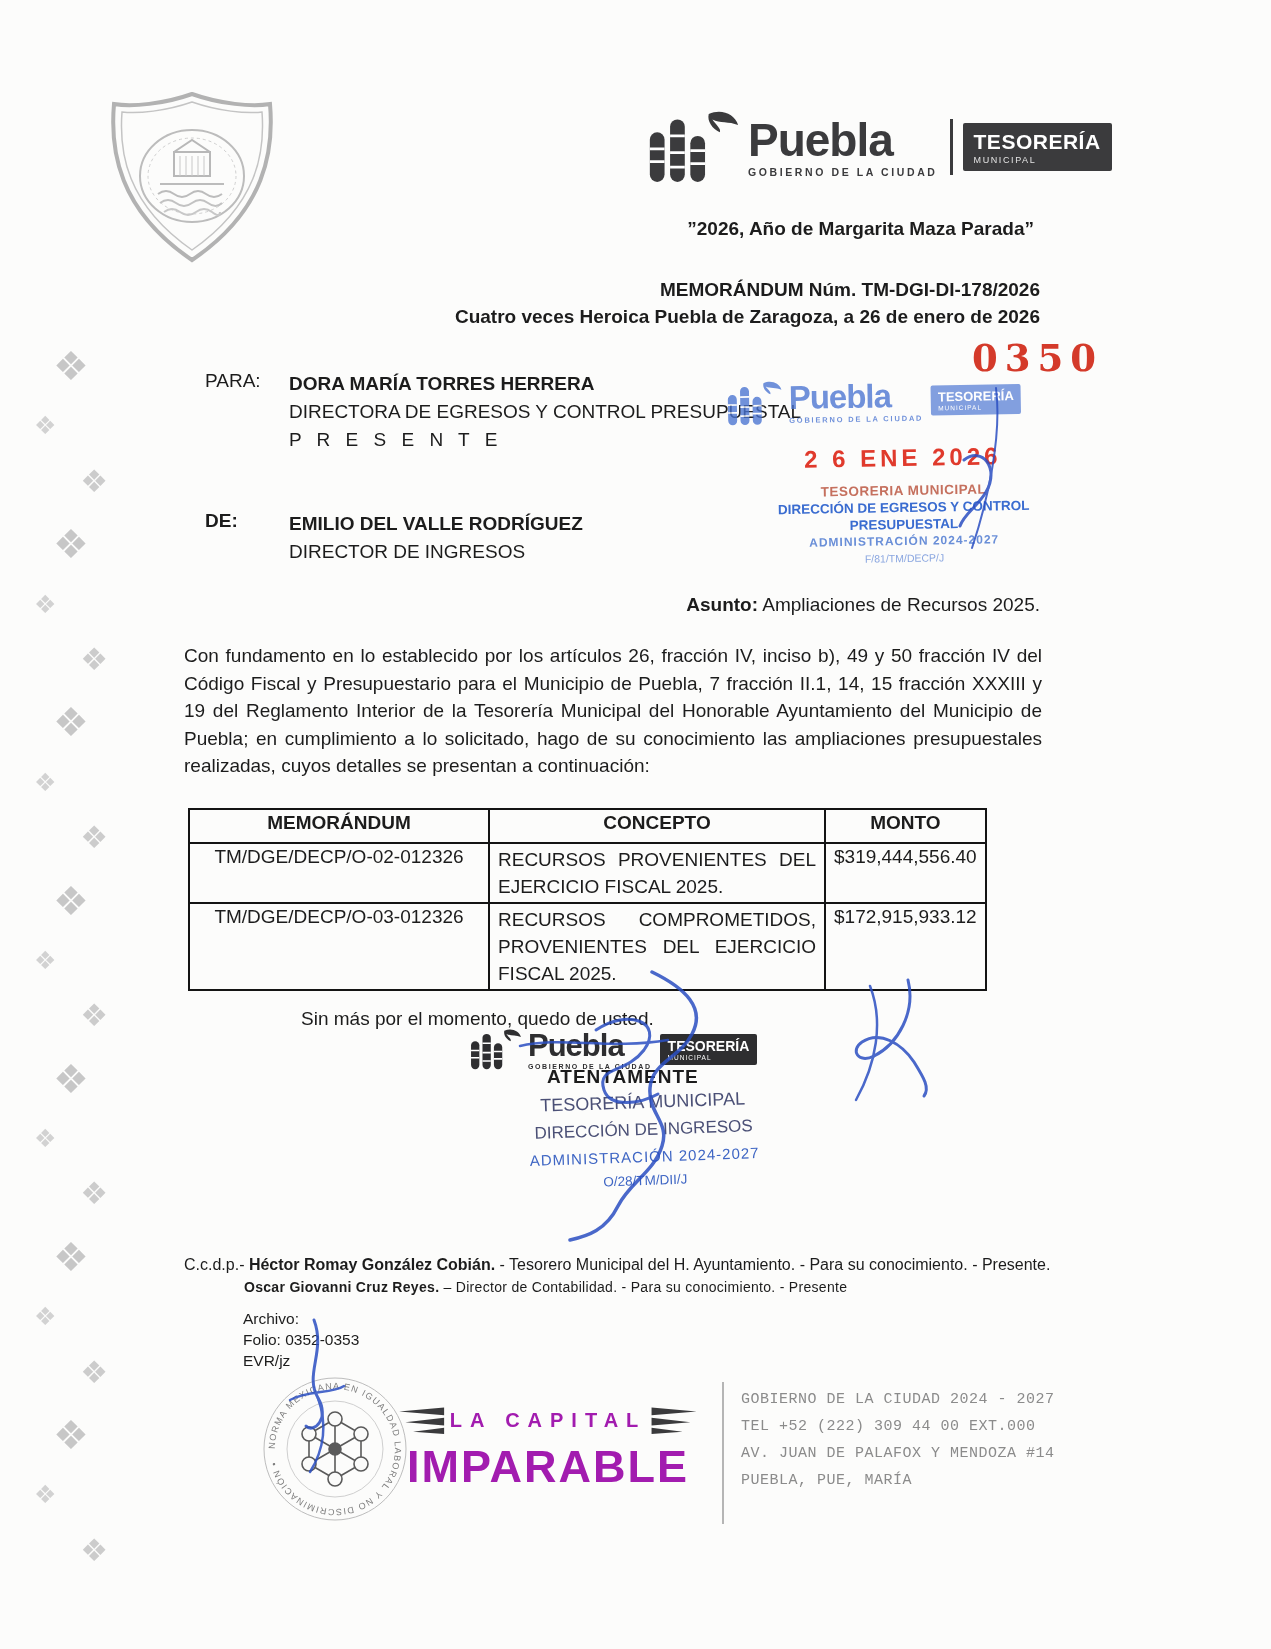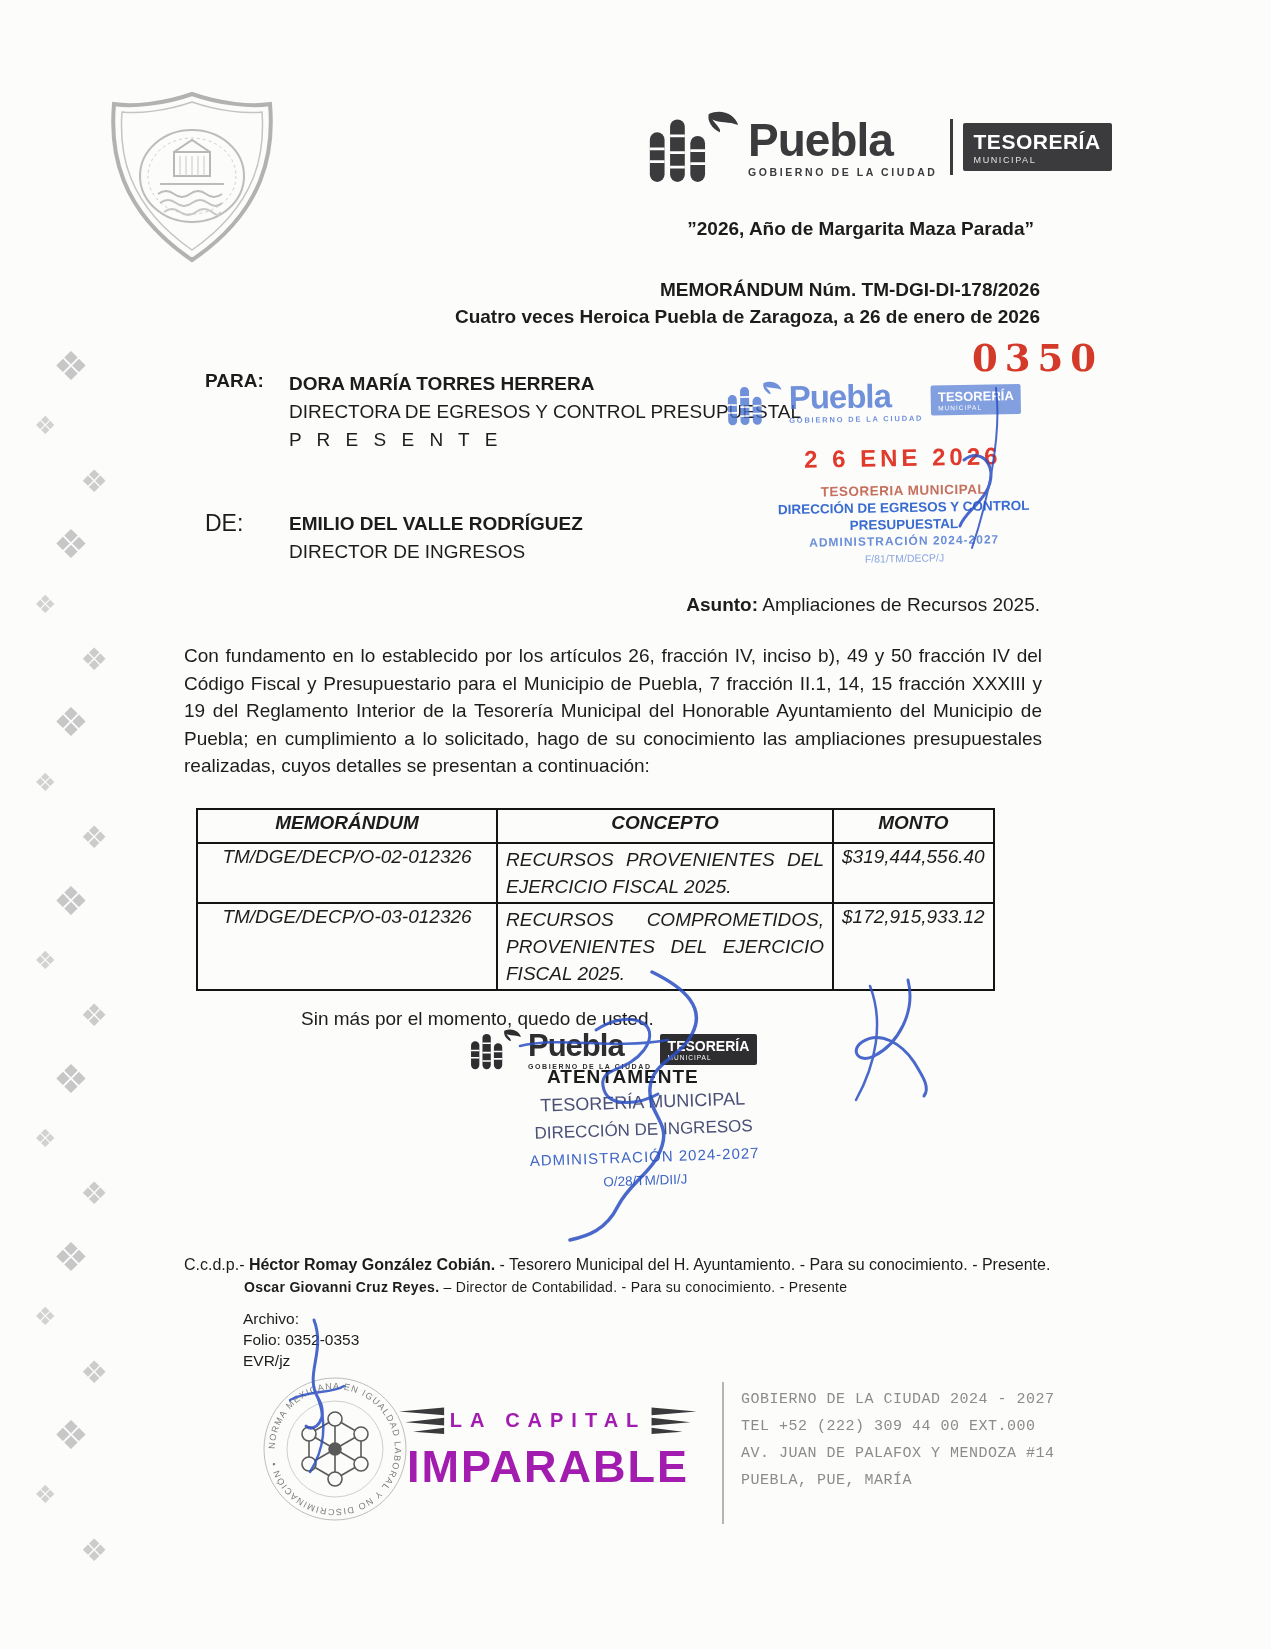--- a/index.html
+++ b/index.html
@@ -26,24 +26,24 @@
   .brand-sep{width:3px;height:56px;background:#3b3b3d;margin:0 10px 0 12px;}
   .brand-badge{background:#3b3b3d;color:#fff;padding:7px 11px 6px;border-radius:2px;}
   .badge-title{font-size:21px;font-weight:bold;letter-spacing:.5px;}
   .badge-sub{font-size:9px;letter-spacing:1.6px;color:#e4e4e4;margin-top:1px;}
 
   .quote{right:237px;top:218px;font-size:19px;font-weight:bold;}
   .memo-head{right:231px;top:276px;text-align:right;font-weight:bold;font-size:19px;line-height:27px;}
   .folio-red{left:972px;top:336px;font-family:"DejaVu Serif",serif;font-size:37px;font-weight:bold;
              color:#d43a2a;letter-spacing:7px;}
   .bold{font-weight:bold;}
-  .para-label{left:205px;top:370px;font-size:19px;font-weight:bold;}
+  .para-label{left:205px;top:370px;font-size:19px;font-weight:normal;}
   .para-lines{left:289px;top:370px;font-size:19px;line-height:28px;}
   .presente{letter-spacing:5px;}
-  .de-label{left:205px;top:510px;font-size:23px;font-weight:normal;}
+  .de-label{left:205px;top:510px;font-size:19px;font-weight:bold;}
   .de-lines{left:289px;top:510px;font-size:19px;line-height:28px;}
 
   
   .blue-stamp{left:728px;top:376px;width:350px;transform:rotate(-1deg);}
   .bs-logo{display:flex;align-items:center;opacity:.78;}
   .bs-logo .glyphs{width:56px;height:50px;margin-right:6px;}
   .bs-word{font-size:33px;font-weight:bold;color:#4a74d2;line-height:1;letter-spacing:-1px;}
   .bs-gob{font-size:7.5px;font-weight:bold;letter-spacing:1.8px;color:#4a74d2;margin-top:2px;}
   .bs-badge{background:rgba(74,116,210,.88);color:#fff;padding:4px 7px;margin-left:8px;border-radius:2px;}
   .bs-badge-title{font-size:13px;font-weight:bold;}
@@ -51,21 +51,21 @@
   .bs-date{margin-top:18px;text-align:center;color:#e03a2c;font-size:24px;font-weight:bold;letter-spacing:4px;}
   .bs-lines{margin-top:10px;text-align:center;line-height:17px;}
   .bs-l1{color:#c5705e;font-size:13.5px;font-weight:bold;letter-spacing:.5px;}
   .bs-l2,.bs-l3{color:#3a6cd0;font-size:13.5px;font-weight:bold;}
   .bs-l4{color:#6a8fd8;font-size:12px;font-weight:bold;letter-spacing:1px;}
   .bs-l5{color:#8aa6e0;font-size:10.5px;}
 
   .subject{right:231px;top:594px;font-size:19px;}
   .body-par{left:184px;top:642px;width:858px;font-size:19px;line-height:27.5px;text-align:justify;}
 
-  .amount-table{position:absolute;left:196px;top:808px;border-collapse:collapse;table-layout:fixed;font-style:italic;}
+  .amount-table{position:absolute;left:188px;top:808px;border-collapse:collapse;table-layout:fixed;}
   .amount-table th,.amount-table td{border:2px solid #141414;font-size:19px;padding:2px 8px;vertical-align:top;}
   .amount-table th{text-align:center;font-weight:bold;height:28px;}
   .col-memo{width:300px;}
   .col-con{width:336px;}
   .col-monto{width:158px;}
   td.memo{text-align:center;}
   td.concepto{text-align:justify;line-height:27px;}
   td.monto{text-align:center;}
 
   .farewell{left:257px;top:1008px;font-size:19px;margin-left:44px;}

